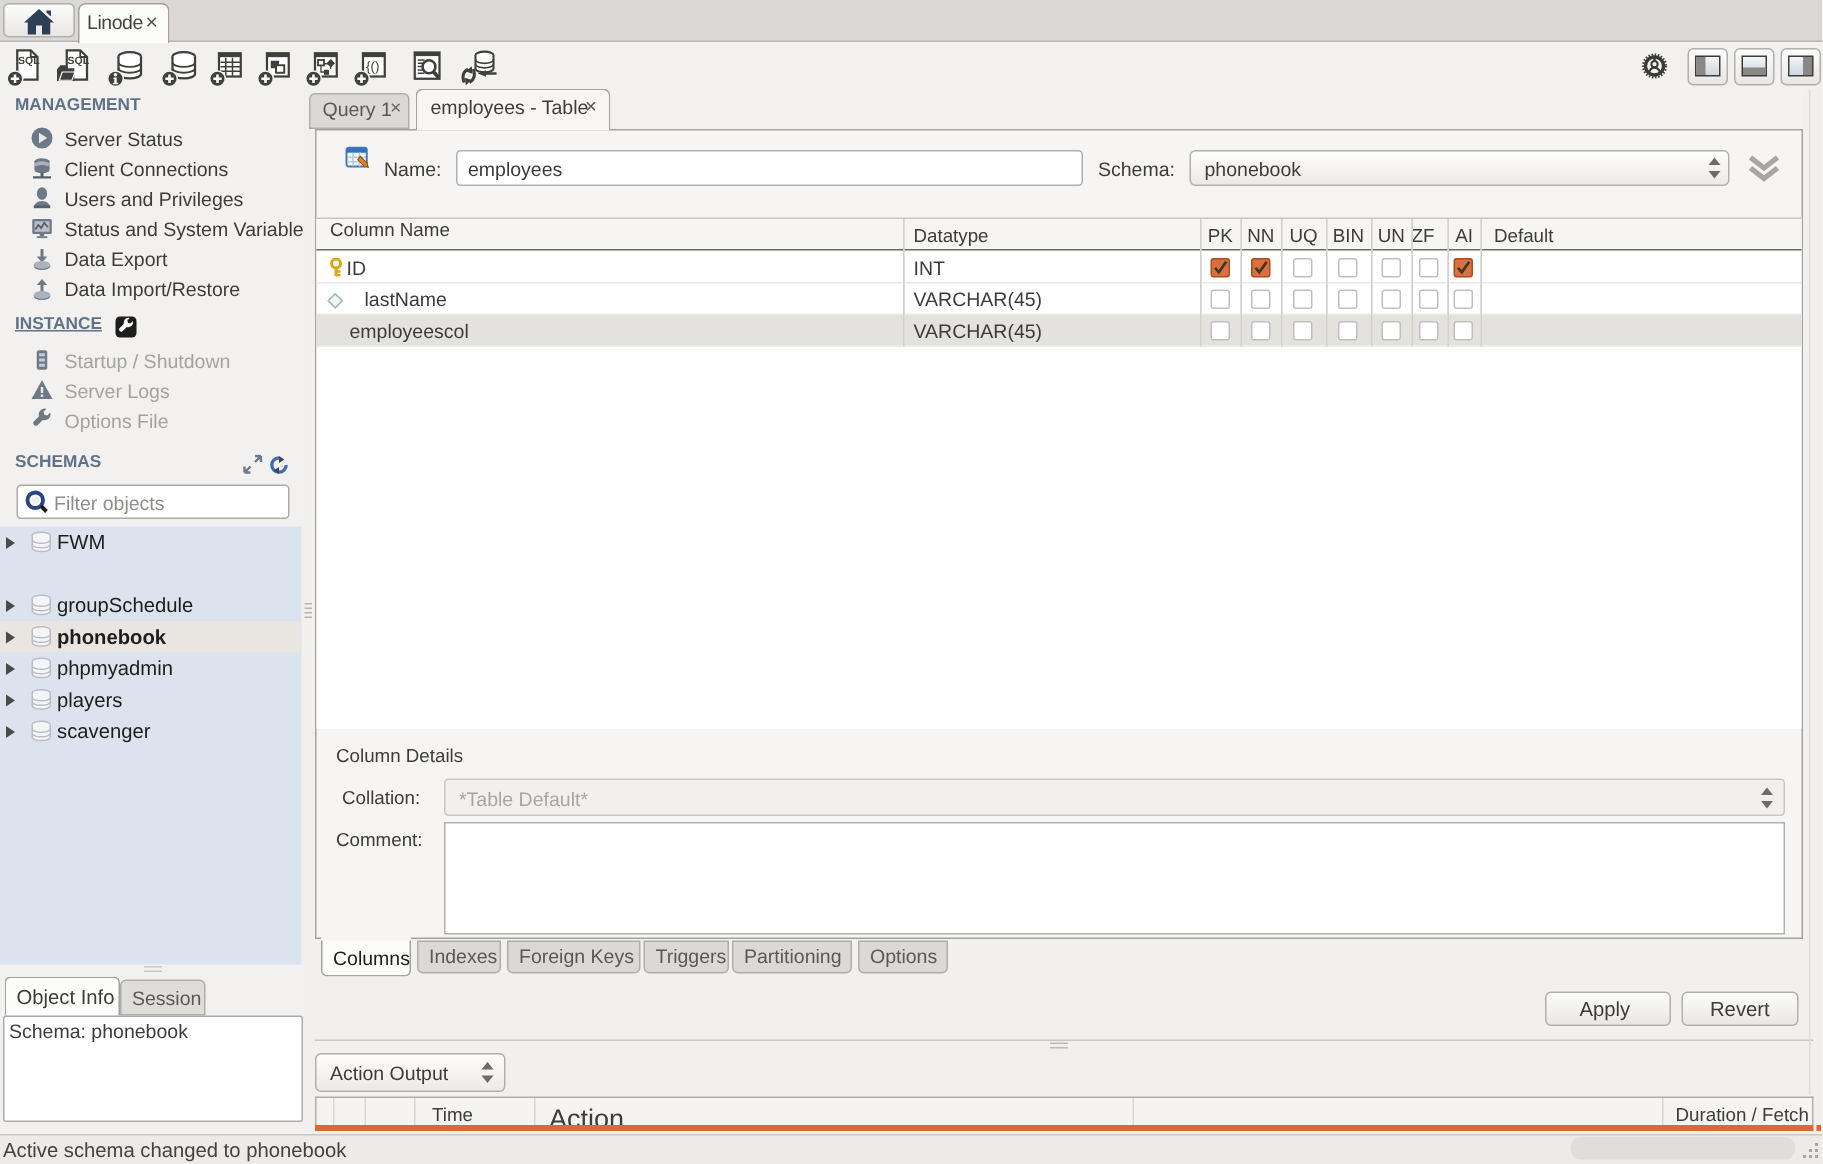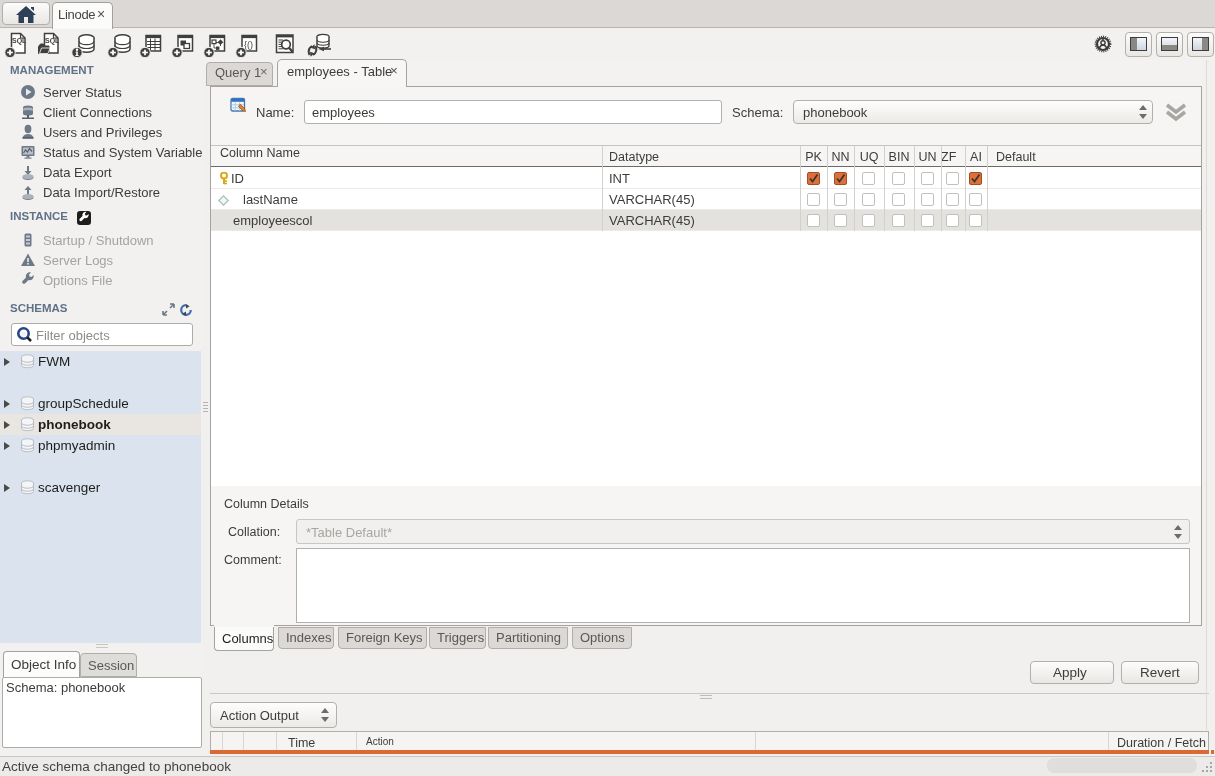--- a/index.html
+++ b/index.html
@@ -182,21 +182,21 @@
         <path d="M2.5 12.5 a5.5 2.5 0 0 0 11 0 v1 a5.5 2.5 0 0 1 -11 0 Z" fill="#6e7987"></path>
       </svg></div>
     <div class="abs" style="left:43px;top:165px;font-size:13px;color:#3c3c3a;">Data Export</div>
     <div class="abs" style="left:20px;top:184px;width:16px;height:16px;"><svg width="16" height="16">
         <path d="M7 11 h2 V6 h2.5 L8 2 L4.5 6 H7 Z" fill="#6e7987"></path>
         <ellipse cx="8" cy="12.5" rx="5.5" ry="2.5" fill="#aab2bc"></ellipse>
         <path d="M2.5 12.5 a5.5 2.5 0 0 0 11 0 v1 a5.5 2.5 0 0 1 -11 0 Z" fill="#6e7987"></path>
       </svg></div>
     <div class="abs" style="left:43px;top:185px;font-size:13px;color:#3c3c3a;">Data Import/Restore</div>
   </div>
-<div class="abs" style="left:10px;top:210px;font-size:11.5px;font-weight:bold;color:#5f7287;">INSTANCE</div>
+<div class="abs" style="left:10px;top:210px;font-size:11.5px;font-weight:bold;color:#5f7287;text-decoration:underline;">INSTANCE</div>
 <div class="abs" style="left:0;top:0;">
     <div class="abs" style="left:20px;top:232px;width:16px;height:16px;"><svg width="16" height="16">
         <rect x="4.5" y="1.5" width="7" height="13" rx="1.5" fill="#6e7987"></rect>
         <rect x="6" y="3.5" width="4" height="2" fill="#c3cad2"></rect>
         <rect x="6" y="7" width="4" height="2" fill="#c3cad2"></rect>
         <rect x="6" y="10.5" width="4" height="2" fill="#c3cad2"></rect>
       </svg></div>
     <div class="abs" style="left:43px;top:233px;font-size:13px;color:#a3a3a1;">Startup / Shutdown</div>
     <div class="abs" style="left:20px;top:252px;width:16px;height:16px;"><svg width="16" height="16">
         <path d="M8 1.5 L15 14 H1 Z" fill="#6e7987"></path>
@@ -259,20 +259,29 @@
       <div style="position:absolute;left:38px;top:3px;font-size:13.5px;font-weight:bold;color:#1d1d1b;">phonebook</div>
     </div>
     <div style="position:absolute;left:0;top:84px;width:201px;height:21px;">
       <div style="position:absolute;left:4px;top:7px;width:0;height:0;border-left:6px solid #4a4a48;border-top:4px solid transparent;border-bottom:4px solid transparent;"></div>
       <div style="position:absolute;left:20px;top:3px;"><svg width="15" height="15">
           <ellipse cx="7.5" cy="3" rx="6" ry="2.2" fill="#f4f5f7" stroke="#b9bcc4" stroke-width="1"></ellipse>
           <path d="M1.5 3 v8.5 a6 2.2 0 0 0 12 0 V3" fill="#f4f5f7" stroke="#b9bcc4" stroke-width="1"></path>
           <path d="M1.5 6 a6 2.2 0 0 0 12 0 M1.5 9 a6 2.2 0 0 0 12 0" fill="none" stroke="#b9bcc4" stroke-width="1"></path>
         </svg></div>
       <div style="position:absolute;left:38px;top:3px;font-size:13.5px;color:#1d1d1b;">phpmyadmin</div>
+    </div>
+    <div style="position:absolute;left:0;top:105px;width:201px;height:21px;">
+      <div style="position:absolute;left:4px;top:7px;width:0;height:0;border-left:6px solid #4a4a48;border-top:4px solid transparent;border-bottom:4px solid transparent;"></div>
+      <div style="position:absolute;left:20px;top:3px;"><svg width="15" height="15">
+          <ellipse cx="7.5" cy="3" rx="6" ry="2.2" fill="#f4f5f7" stroke="#b9bcc4" stroke-width="1"></ellipse>
+          <path d="M1.5 3 v8.5 a6 2.2 0 0 0 12 0 V3" fill="#f4f5f7" stroke="#b9bcc4" stroke-width="1"></path>
+          <path d="M1.5 6 a6 2.2 0 0 0 12 0 M1.5 9 a6 2.2 0 0 0 12 0" fill="none" stroke="#b9bcc4" stroke-width="1"></path>
+        </svg></div>
+      <div style="position:absolute;left:38px;top:3px;font-size:13.5px;color:#1d1d1b;">players</div>
     </div>
     <div style="position:absolute;left:0;top:126px;width:201px;height:21px;">
       <div style="position:absolute;left:4px;top:7px;width:0;height:0;border-left:6px solid #4a4a48;border-top:4px solid transparent;border-bottom:4px solid transparent;"></div>
       <div style="position:absolute;left:20px;top:3px;"><svg width="15" height="15">
           <ellipse cx="7.5" cy="3" rx="6" ry="2.2" fill="#f4f5f7" stroke="#b9bcc4" stroke-width="1"></ellipse>
           <path d="M1.5 3 v8.5 a6 2.2 0 0 0 12 0 V3" fill="#f4f5f7" stroke="#b9bcc4" stroke-width="1"></path>
           <path d="M1.5 6 a6 2.2 0 0 0 12 0 M1.5 9 a6 2.2 0 0 0 12 0" fill="none" stroke="#b9bcc4" stroke-width="1"></path>
         </svg></div>
       <div style="position:absolute;left:38px;top:3px;font-size:13.5px;color:#1d1d1b;">scavenger</div>
     </div>
@@ -460,21 +469,21 @@
 
 <div class="abs" style="left:210px;top:731px;width:999px;height:19px;background:#f5f4f2;border:1px solid #b0aeab;border-bottom:none;"></div>
 <div class="abs" style="left:222px;top:732px;width:1px;height:19px;background:#d9d7d4;"></div>
 <div class="abs" style="left:243px;top:732px;width:1px;height:19px;background:#d9d7d4;"></div>
 <div class="abs" style="left:276px;top:732px;width:1px;height:19px;background:#d9d7d4;"></div>
 <div class="abs" style="left:356px;top:732px;width:1px;height:19px;background:#d9d7d4;"></div>
 <div class="abs" style="left:755px;top:732px;width:1px;height:19px;background:#d9d7d4;"></div>
 <div class="abs" style="left:1108px;top:732px;width:1px;height:19px;background:#d9d7d4;"></div>
 
 <div class="abs" style="left:288px;top:736px;font-size:12.5px;">Time</div>
-<div class="abs" style="left:366px;top:736px;font-size:10px;">Action</div>
+<div class="abs" style="left:366px;top:736px;font-size:18px;">Action</div>
 <div class="abs" style="left:764px;top:736px;font-size:12.5px;margin-top:24px;">Message</div>
 <div class="abs" style="left:1117px;top:736px;font-size:12.5px;">Duration / Fetch</div>
 <div class="abs" style="left:210px;top:750px;width:999px;height:4px;background:#d96a33;"></div>
 <div class="abs" style="left:1211px;top:750px;width:3px;height:4px;background:#d96a33;"></div>
 
 <div class="abs" style="left:1206px;top:60px;width:1px;height:670px;background:#dedcd9;"></div>
 
 <div class="abs" style="left:0;top:756px;width:1215px;height:20px;background:#edebe9;border-top:1px solid #c9c7c4;"></div>
 <div class="abs" style="left:2px;top:759px;font-size:13.5px;color:#44423e;">Active schema changed to phonebook</div>
 <div class="abs" style="left:1047px;top:758px;width:150px;height:15px;background:#e0deda;border-radius:7px;"></div>

